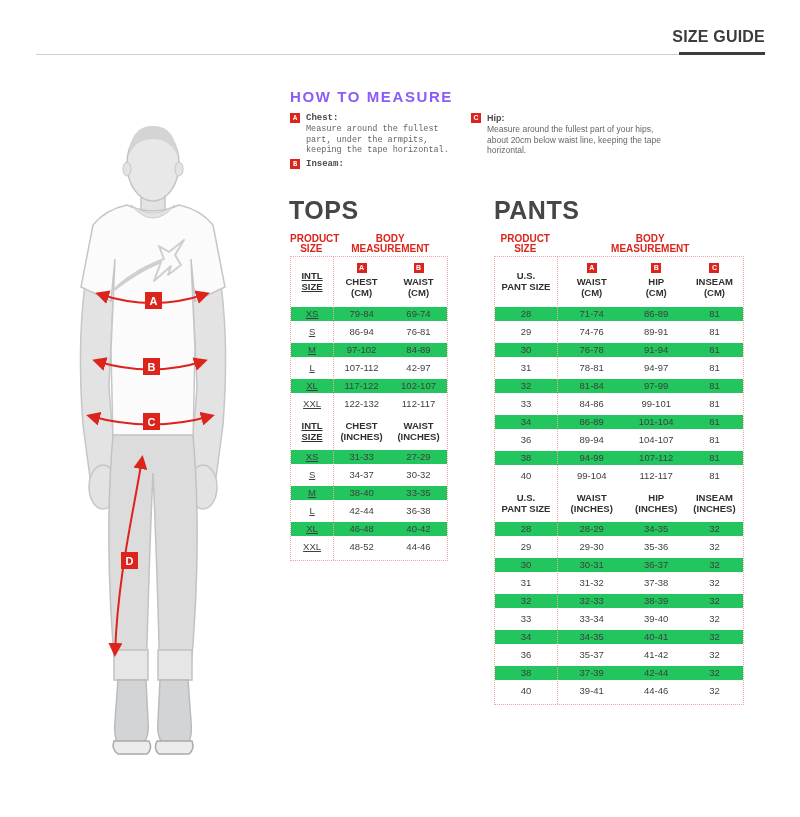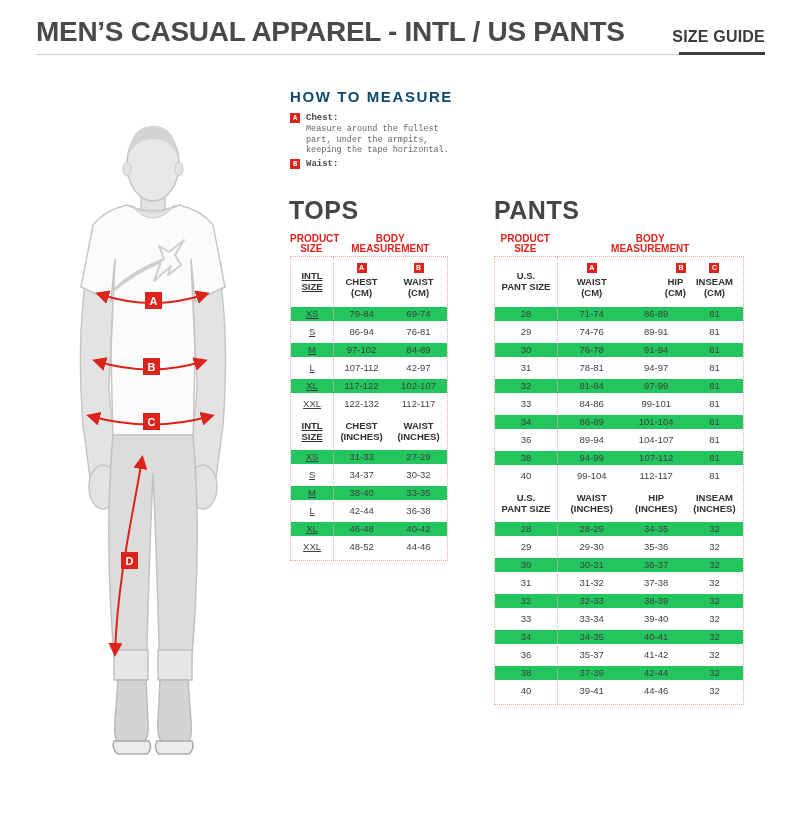--- a/index.html
+++ b/index.html
@@ -10,21 +10,21 @@
   
   .page-title { position:absolute; left:36px; top:16px; font-size:28px; font-weight:bold;
     color:#4a4a4a; letter-spacing:-0.3px; white-space:nowrap; }
   .size-guide { position:absolute; right:35px; top:28px; font-size:16px; font-weight:bold;
     color:#3b3b3b; letter-spacing:0.2px; cursor:pointer; }
   .header-rule { position:absolute; left:36px; right:35px; top:54px; height:1px; background:#cfcfcf; }
   .header-rule-dark { position:absolute; right:35px; top:52px; width:86px; height:3px; background:#3b3b3b; }
 
   
   .htm-title { position:absolute; left:290px; top:88px; font-size:15px; font-weight:bold;
-    color:#0c4a6e; letter-spacing:1.6px; }
+    color:#8b5cf6; letter-spacing:1.6px; }
   .htm-grid { position:absolute; left:290px; top:113px; width:380px; display:flex; }
   .htm-col { display:flex; flex-direction:column; }
   .htm-col.left  { width:181px;font-family:Liberation Mono, monospace; }
   .htm-col.right { width:199px; }
   .htm-item { position:relative; padding-left:16px; margin-bottom:3px; }
   .htm-badge { position:absolute; left:0; top:0; width:10px; height:10px; background:#dd241c;
     color:#fff; font-size:7px; font-weight:bold; line-height:10px; text-align:center; }
   .htm-name { font-size:9px; font-weight:bold; color:#4a4a4a; line-height:11px; }
   .htm-text { font-size:8.5px; color:#666; line-height:10.5px; padding-right:8px; }
 
@@ -61,31 +61,30 @@
   .midhead { display:flex; height:32px; align-items:center; }
   .midhead .cell { font-size:9.5px; font-weight:bold; color:#2f2f2f; text-align:center;
     line-height:11px; white-space:pre-line; }
 
   .rows { padding-top:3px; }
   .trow { display:flex; height:14px; margin-bottom:4px; align-items:center; }
   .trow.shade { background:#22c55e; }
   .tcell { font-size:9.5px; color:#3f3f3f; text-align:center; line-height:14px; }
 
   .tops .c0 { width:27%;text-decoration:underline; } .tops .c1 { width:36.5%; } .tops .c2 { width:36.5%; }
-  .pants .c0 { width:25%; } .pants .c1 { width:28%; } .pants .c2 { width:24%;align-items:flex-end; } .pants .c3 { width:23%; }
+  .pants .c0 { width:25%; } .pants .c1 { width:28%; } .pants .c2 { width:24%; } .pants .c3 { width:23%; }
 
   
   .figure { position:absolute; left:25px; top:95px; }
 </style>
 </head>
 <body>
 
 <div id="page">
 
-  <div class="page-title">MEN’S CASUAL APPAREL - INTL / US PANTS</div>
   <div class="size-guide">SIZE GUIDE</div>
   <div class="header-rule"></div>
   <div class="header-rule-dark"></div>
 
   <svg class="figure" width="258" height="690" viewBox="0 0 258 690">
     <defs>
       <marker id="arrE" markerWidth="7" markerHeight="7" refX="5" refY="3.5" orient="auto">
         <path d="M0,0 L7,3.5 L0,7 Z" fill="#dd241c"></path>
       </marker>
       <marker id="arrS" markerWidth="7" markerHeight="7" refX="2" refY="3.5" orient="auto">
@@ -154,24 +153,29 @@
   <div class="htm-title">HOW TO MEASURE</div>
   <div class="htm-grid">
     <div class="htm-col left">
       <div class="htm-item">
         <span class="htm-badge">A</span>
         <div class="htm-name">Chest:</div>
         <div class="htm-text">Measure around the fullest part, under the armpits, keeping the tape horizontal.</div>
       </div>
       <div class="htm-item">
         <span class="htm-badge">B</span>
-        <div class="htm-name">Waist:</div>
+        <div class="htm-name">Inseam:</div>
       </div>
     </div>
     <div class="htm-col right">
+      <div class="htm-item">
+        <span class="htm-badge">C</span>
+        <div class="htm-name">Hip:</div>
+        <div class="htm-text">Measure around the fullest part of your hips, about 20cm below waist line, keeping the tape horizontal.</div>
+      </div>
     </div>
   </div>
 
   <div class="sec-heading tops">TOPS</div>
   <div class="tblwrap tops">
     <div class="label-row">
       <div class="label-cell size">PRODUCT
 SIZE</div>
       <div class="label-cell meas">BODY
 MEASUREMENT</div>

